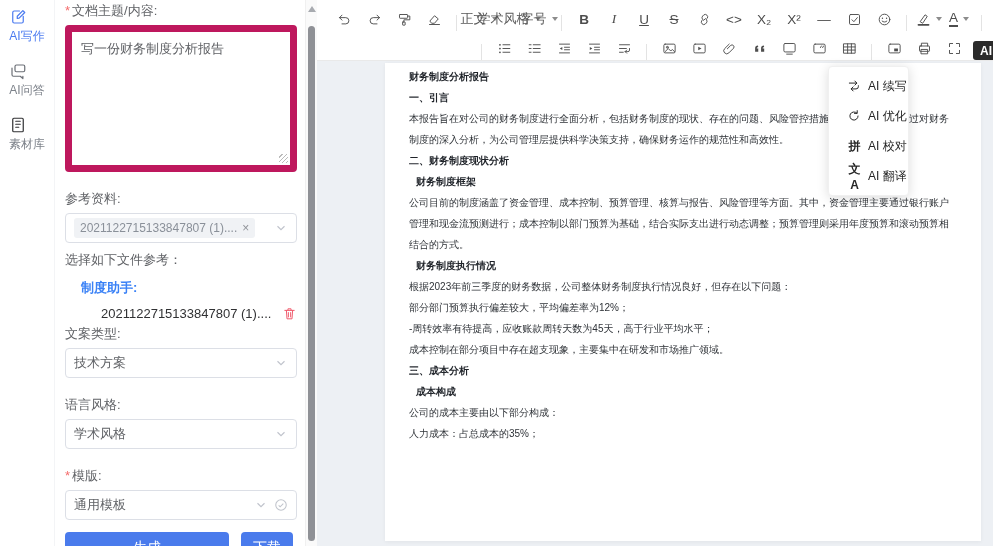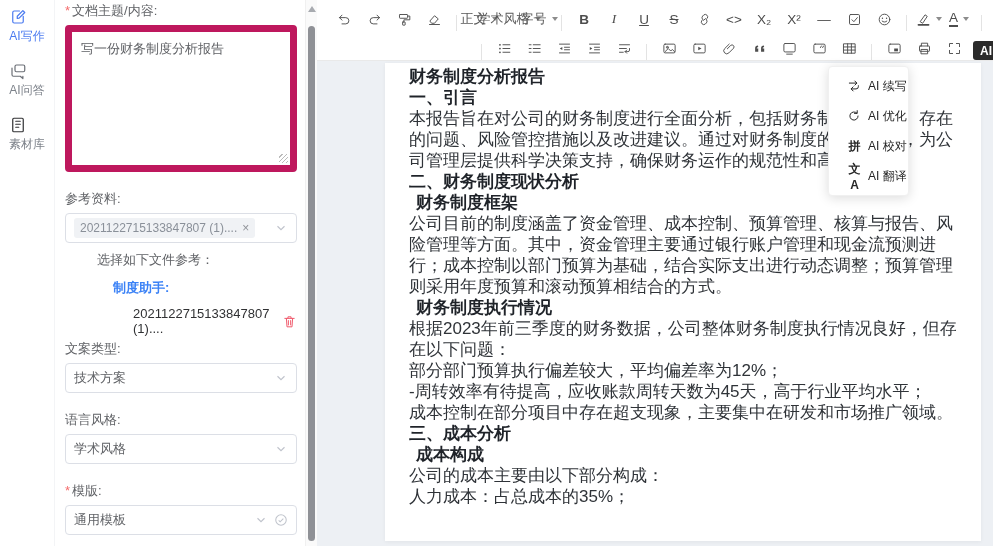--- a/index.html
+++ b/index.html
@@ -33,21 +33,21 @@
      background:repeating-linear-gradient(135deg,transparent,transparent 2px,#bbb 2px,#bbb 3px);}
   .sel{box-sizing:border-box;width:232px;height:30px;border:1px solid #dcdfe6;border-radius:4px;
        display:flex;align-items:center;padding:0 8px;background:#fff;cursor:pointer;}
   .sel .sel-text{font-size:13px;color:#606266;flex:1;}
   .sel svg.chev{width:14px;height:14px;stroke:#c0c4cc;stroke-width:2;fill:none;flex:0 0 auto;}
   .tag-chip{display:flex;align-items:center;gap:5px;background:#f0f2f5;border-radius:3px;
             padding:3px 6px;max-width:180px;}
   .tag-chip .tag-text{font-size:12px;color:#8a9099;white-space:nowrap;}
   .tag-chip .tag-close{font-size:12px;color:#909399;cursor:pointer;line-height:1;}
   .gap18{height:18px;}
-  .file-block{margin-top:8px;margin-left:32px;}
+  .file-block{margin-top:8px;}
   .file-assist{font-size:13px;color:#3b82f6;margin:10px 0 0 16px;font-weight:bold;}
   .file-row{display:flex;align-items:center;margin:9px 0 4px 36px;}
   .file-name{font-size:13px;color:#303133;flex:1;}
   .file-row svg{width:15px;height:15px;stroke:#f05c6e;stroke-width:1.6;fill:none;
                 stroke-linecap:round;cursor:pointer;}
   .tpl-icons{display:flex;align-items:center;gap:6px;}
   .tpl-icons svg{width:14px;height:14px;stroke:#c0c4cc;stroke-width:1.8;fill:none;}
   .btn-row{display:flex;gap:12px;margin-top:12px;}
   .btn{border:none;border-radius:4px;background:#4a7bec;color:#fff;font-size:14px;height:31px;
        cursor:pointer;font-family:inherit;}
@@ -85,21 +85,21 @@
   .ai-btn{background:#2b2b2b;border-radius:3px;height:19px;padding:0 7px;display:flex;
           align-items:center;gap:4px;cursor:pointer;margin-left:4px;}
   .ai-btn .ai-label{color:#fff;font-size:12px;font-weight:bold;}
 
   
   .canvas{position:absolute;top:61px;left:0;right:0;bottom:0;background:#edf0f4;overflow:hidden;}
   .page{position:absolute;left:68px;top:2px;width:596px;height:478px;background:#fff;
         box-sizing:border-box;padding:3px 24px;box-shadow:0 1px 4px rgba(0,0,0,0.05);
         overflow:hidden;}
   .doc{font-size:13.5px;line-height:21px;color:#2f3338;}
-  .doc p,.doc h3,.doc h4,.doc div{margin:0;font-size:17px;line-height:21px;}
+  .doc p,.doc h3,.doc h4,.doc div{margin:0;font-size:10px;line-height:21px;}
   .doc h3{font-weight:bold;color:#1f2329;}
   .doc h4{font-weight:bold;color:#1f2329;margin-left:7px;}
   .ind1{margin-left:7px;}
   .ind2{margin-left:22px;}
   .mt20{margin-top:20px;}.mt17{margin-top:17px;}.mt27{margin-top:27px;}.mt4{margin-top:4px;}
 
   
   .ai-menu{position:absolute;left:828px;top:66px;width:79px;background:#fff;border-radius:4px;
            box-shadow:0 2px 12px rgba(0,0,0,0.14);border:1px solid #f0f0f0;padding:4px 0;
            z-index:10;}

